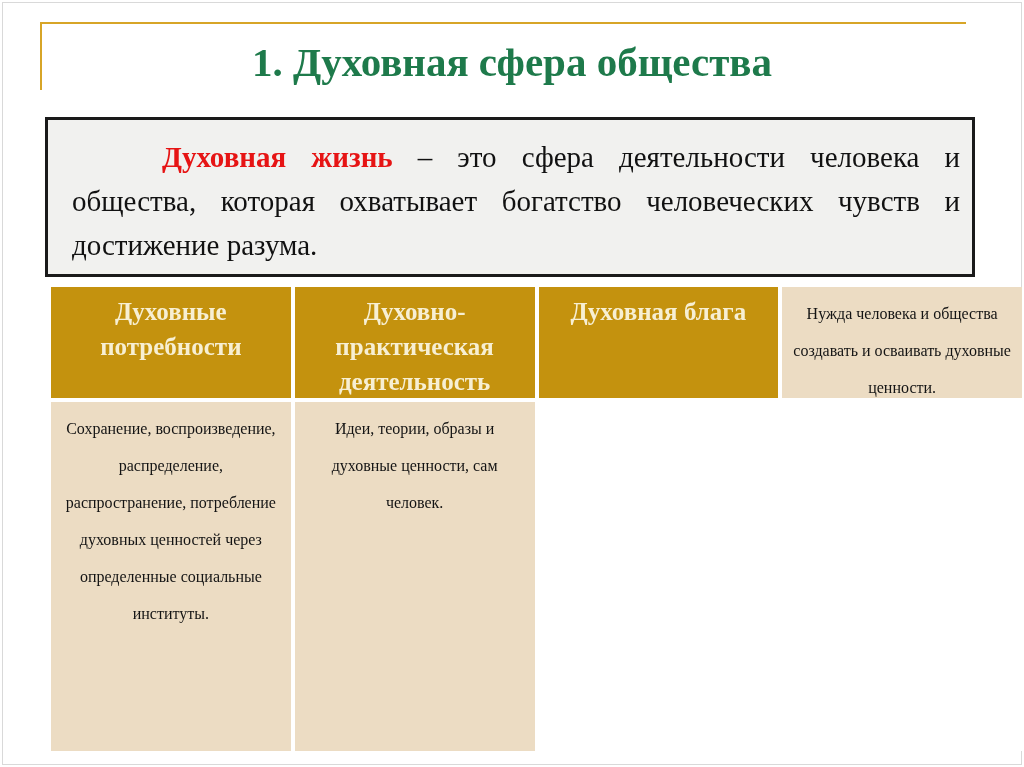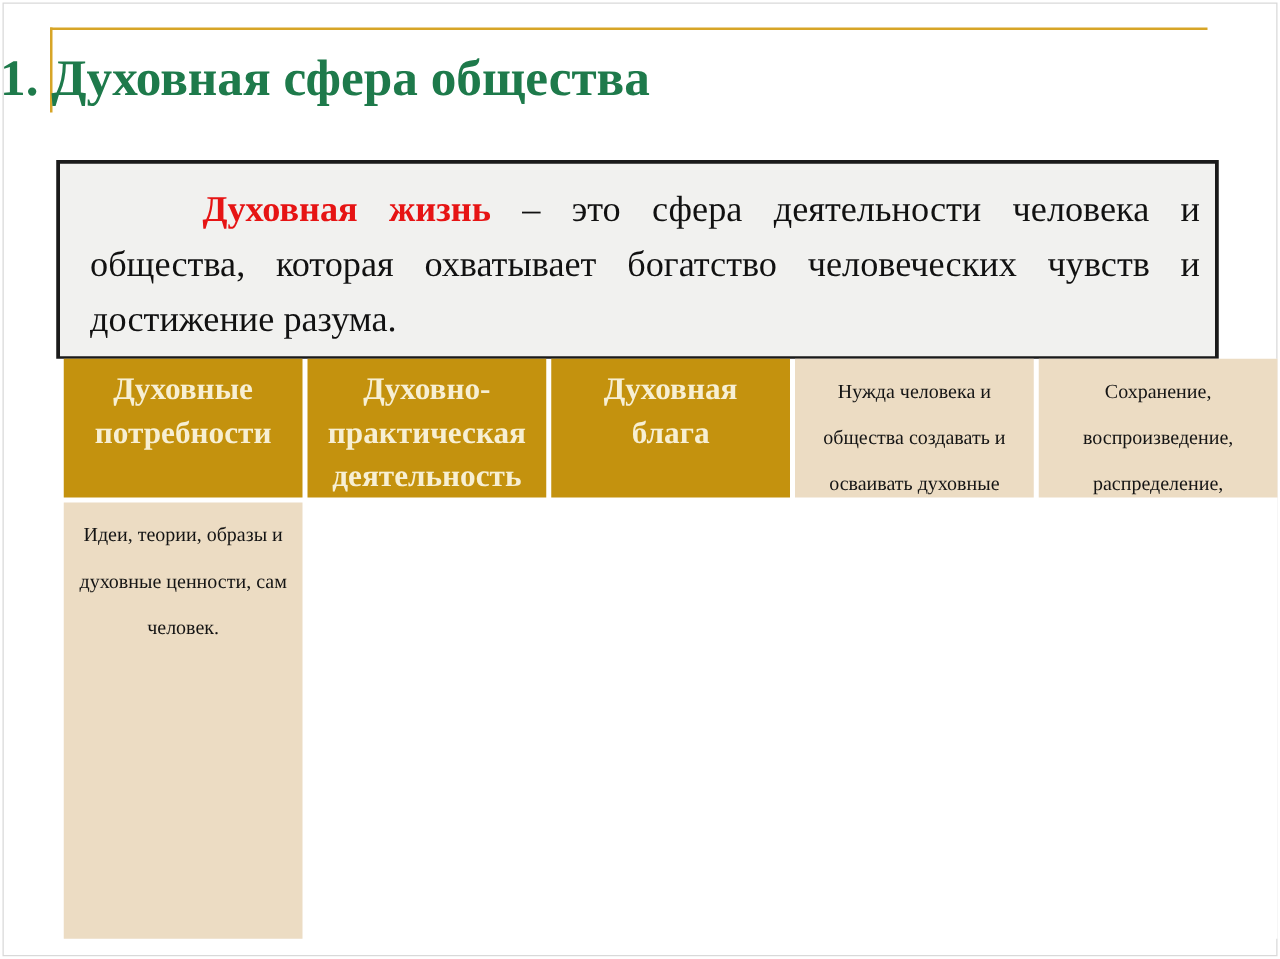--- a/index.html
+++ b/index.html
@@ -30,53 +30,53 @@
     width: 924px;
     height: 66px;
     border-top: 2px solid #d7a527;
     border-left: 2px solid #d7a527;
   }
   .slide-title {
     position: absolute;
     left: 0;
     top: 38px;
     width: 100%;
+    text-align: center;
     font-size: 41px;
     font-weight: bold;
     color: #1e7a4b;
     letter-spacing: 0px;
   }
   .definition-box {
     position: absolute;
     left: 45px;
     top: 117px;
     width: 930px;
     height: 160px;
     box-sizing: border-box;
     background: #f1f1ef;
     border: 3px solid #1a1a1a;
     padding: 15px 12px 10px 24px;
     font-size: 29px;
     line-height: 44px;
     color: #111111;
     text-align: justify;
     text-indent: 90px;
-    margin-top: 11px;
   }
   .definition-term {
     color: #e61414;
     font-weight: bold;
   }
   .sphere-table {
     position: absolute;
     left: 31px;
     top: 287px;
     width: 971px;
     display: grid;
-    grid-template-columns: 1fr 1fr 1fr 1fr 1fr;
+    grid-template-columns: 1fr 1fr 1fr 1fr;
     grid-template-rows: 111px 349px;
     column-gap: 4px;
     row-gap: 4px;
     background: #ffffff;
     padding-left: 20px;
   }
   .th-cell {
     background: #c4920e;
     color: #f7efd3;
     font-weight: bold;

